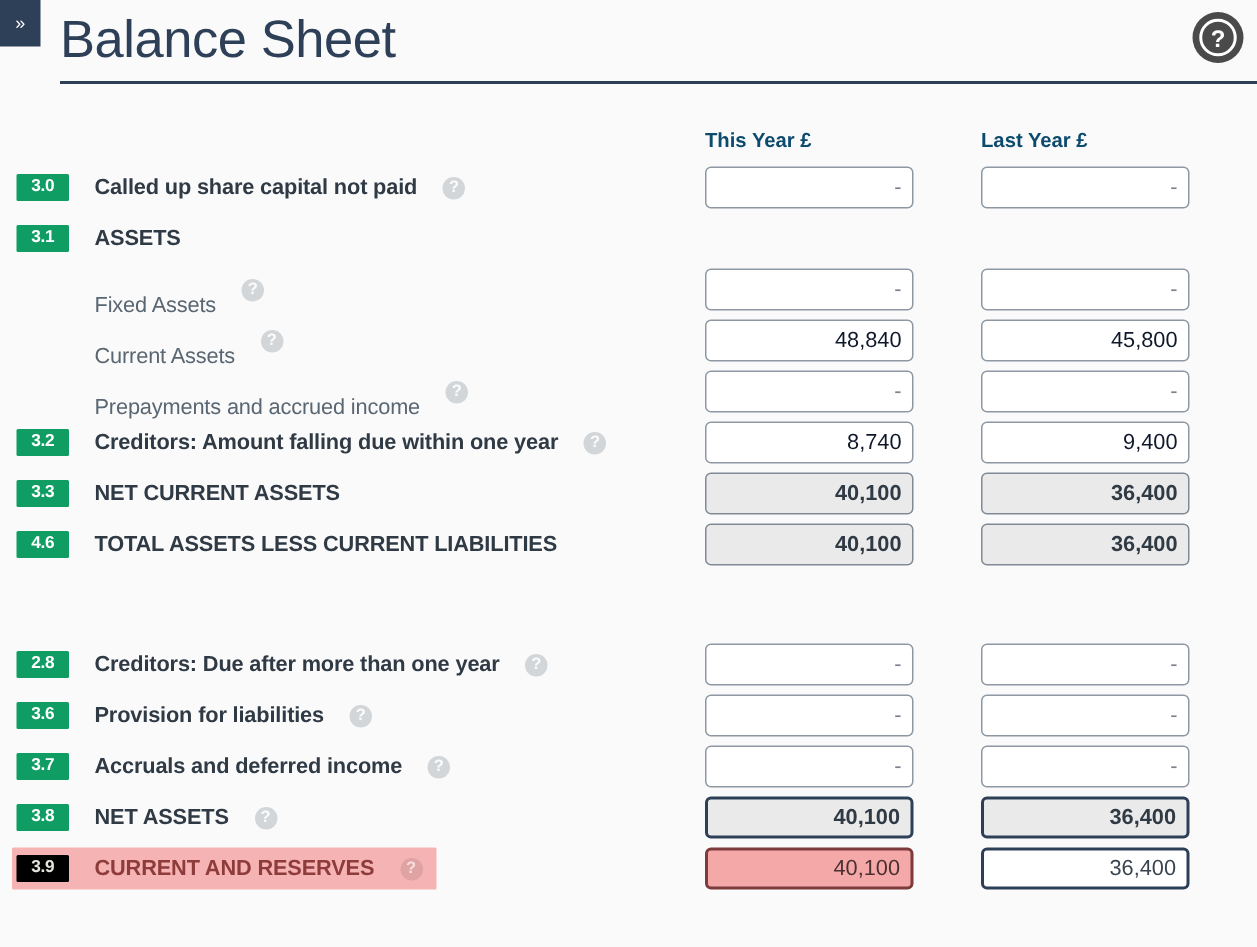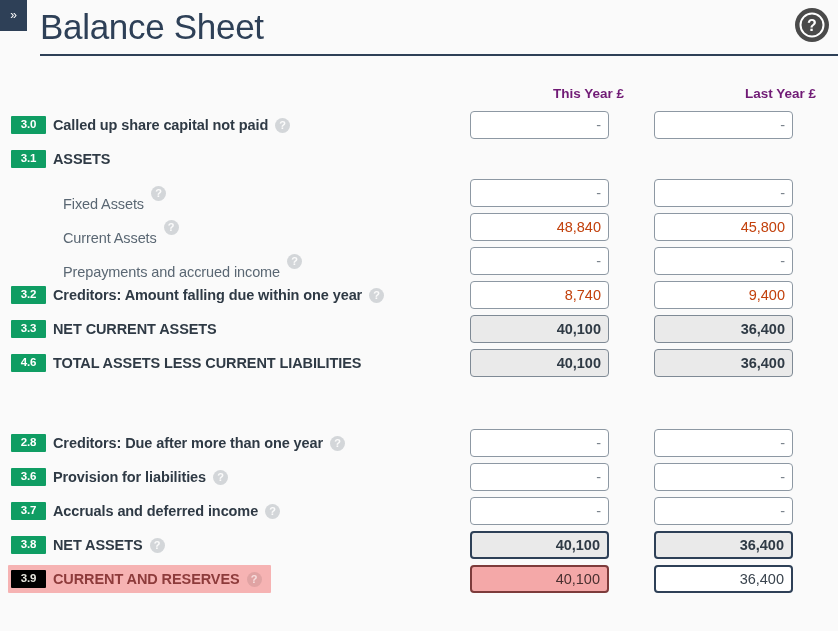--- a/index.html
+++ b/index.html
@@ -65,24 +65,24 @@
   .sheet {
     width: 838px;
     border-collapse: collapse;
     table-layout: fixed;
   }
   .sheet col.c-label  { width: 470px; }
   .sheet col.c-this   { width: 184px; }
   .sheet col.c-last   { width: 184px; }
 
   .col-head {
-    text-align: right;
+    text-align: left;
     font-size: 13.5px;
     font-weight: bold;
-    color: #701a75;
+    color: #0c4a6e;
     padding: 20px 0 7px 0;
     white-space: nowrap;
   }
   .col-head-this { padding-right: 30px; }
   .col-head-last { padding-right: 22px; }
 
   td.lbl {
     padding: 0 0 0 8px;
     height: 34px;
     vertical-align: middle;
@@ -93,21 +93,21 @@
     vertical-align: middle;
   }
 
   
   tr.spacer td { height: 46px; padding: 0; }
 
   
   .lblwrap {
     display: flex;
     align-items: center;
-    gap: 7px;
+    gap: 17px;
     height: 28px;
     padding-left: 3px;
   }
   .lblwrap.highlight {
     background: #f6b3b3;
     padding-right: 9px;
     display: inline-flex;
     border-radius: 1px;
   }
   .code {
@@ -162,21 +162,21 @@
   
   .field {
     box-sizing: border-box;
     width: 139px;
     height: 28px;
     border: 1px solid #8d98a3;
     border-radius: 4px;
     background: #ffffff;
     font-family: "Liberation Sans", sans-serif;
     font-size: 14.5px;
-    color: #c2410c;
+    color: #0f172a;
     text-align: right;
     padding: 0 7px 0 4px;
     line-height: 26px;
     outline: none;
     display: block;
   }
   .field.empty { color: #7b848d; }
   .field.calc {
     background: #eaeaea;
     font-weight: bold;

